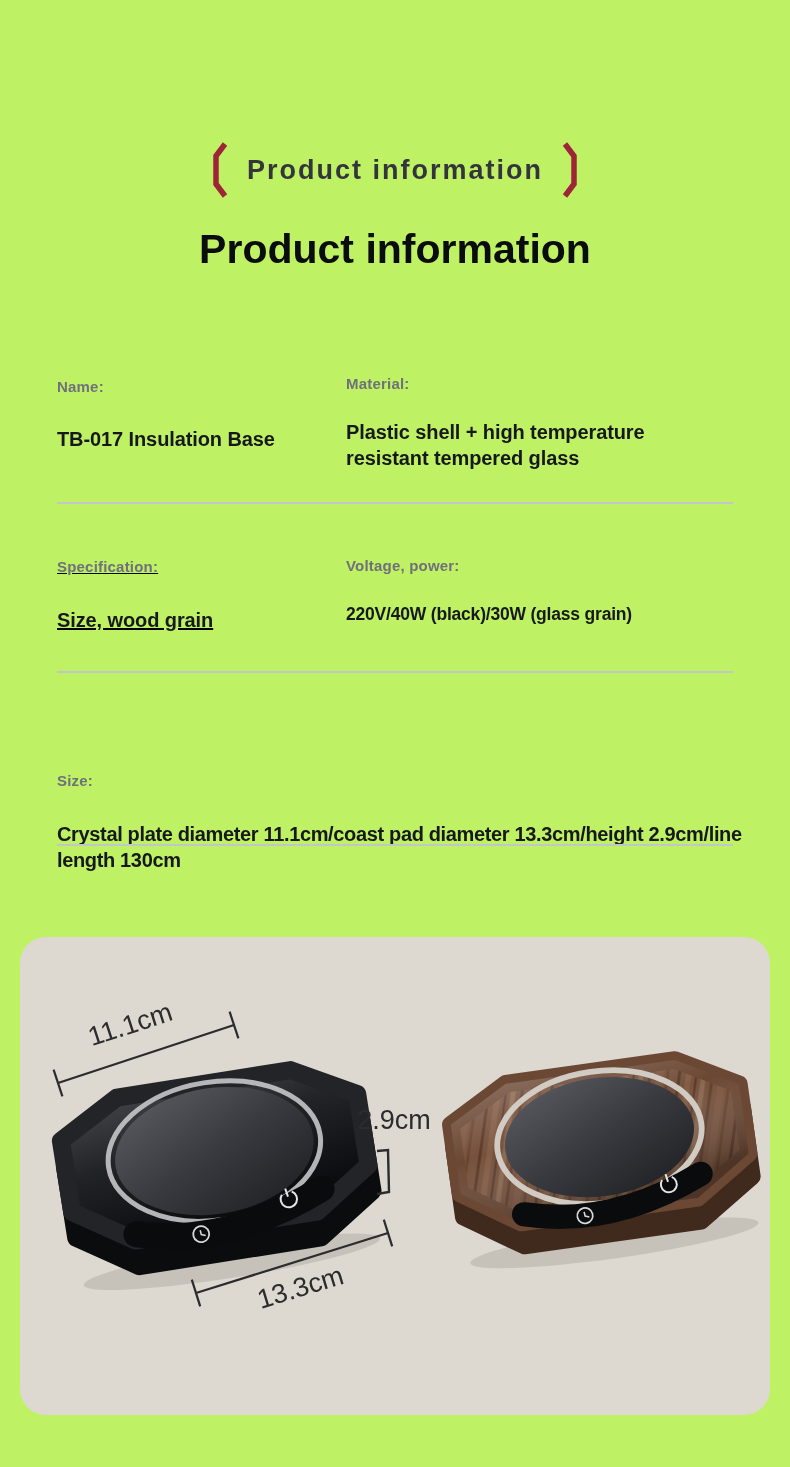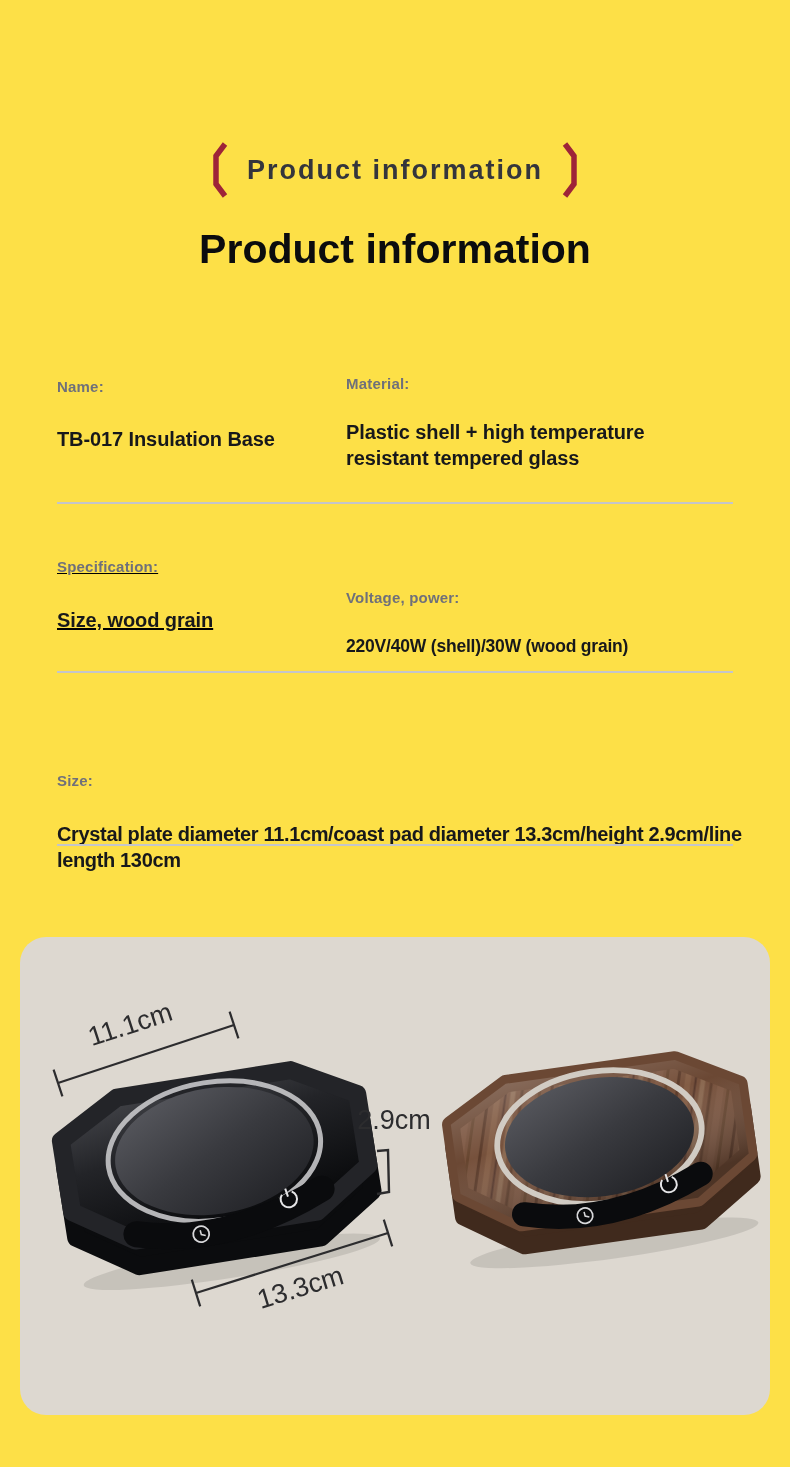--- a/index.html
+++ b/index.html
@@ -5,21 +5,21 @@
   * { margin: 0; padding: 0; box-sizing: border-box; }
   html, body { width: 790px; }
   body {
     font-family: "Liberation Sans", sans-serif;
     background: #eef0f3;
   }
   .page {
     position: relative;
     width: 790px;
     height: 1467px;
-    background: #fde047;
+    background: #bef264;
     overflow: hidden;
   }
 
   
   .eyebrow {
     position: absolute;
     top: 140px; left: 0; right: 0;
     height: 60px;
     display: flex;
     align-items: center;
@@ -104,23 +104,23 @@
   <div class="cell" style="left:346px; top:375px; width:340px;">
     <div class="spec-label">Material:</div>
     <div class="spec-value" style="margin-top:28px; width:330px;">Plastic shell + high temperature resistant tempered glass</div>
   </div>
   <div class="divider" style="top:502px;"></div>
 
   <div class="cell" style="left:57px; top:558px;text-decoration:underline;">
     <div class="spec-label">Specification:</div>
     <div class="spec-value" style="margin-top:33px;">Size, wood grain</div>
   </div>
-  <div class="cell" style="left:346px; top:557px;margin-top:32px;">
+  <div class="cell" style="left:346px; top:557px;">
     <div class="spec-label">Voltage, power:</div>
-    <div class="spec-value lg" style="margin-top:29px;">220V/40W (shell)/30W (wood grain)</div>
+    <div class="spec-value lg" style="margin-top:29px;">220V/40W (black)/30W (glass grain)</div>
   </div>
   <div class="divider" style="top:671px;"></div>
 
   <div class="cell" style="left:57px; top:772px; width:700px;">
     <div class="spec-label">Size:</div>
     <div class="spec-value" style="margin-top:33px; letter-spacing:-0.35px;">Crystal plate diameter 11.1cm/coast pad diameter 13.3cm/height 2.9cm/line length 130cm</div>
   </div>
   <div class="divider" style="top:844px;"></div>
 
   <div class="product-card">

